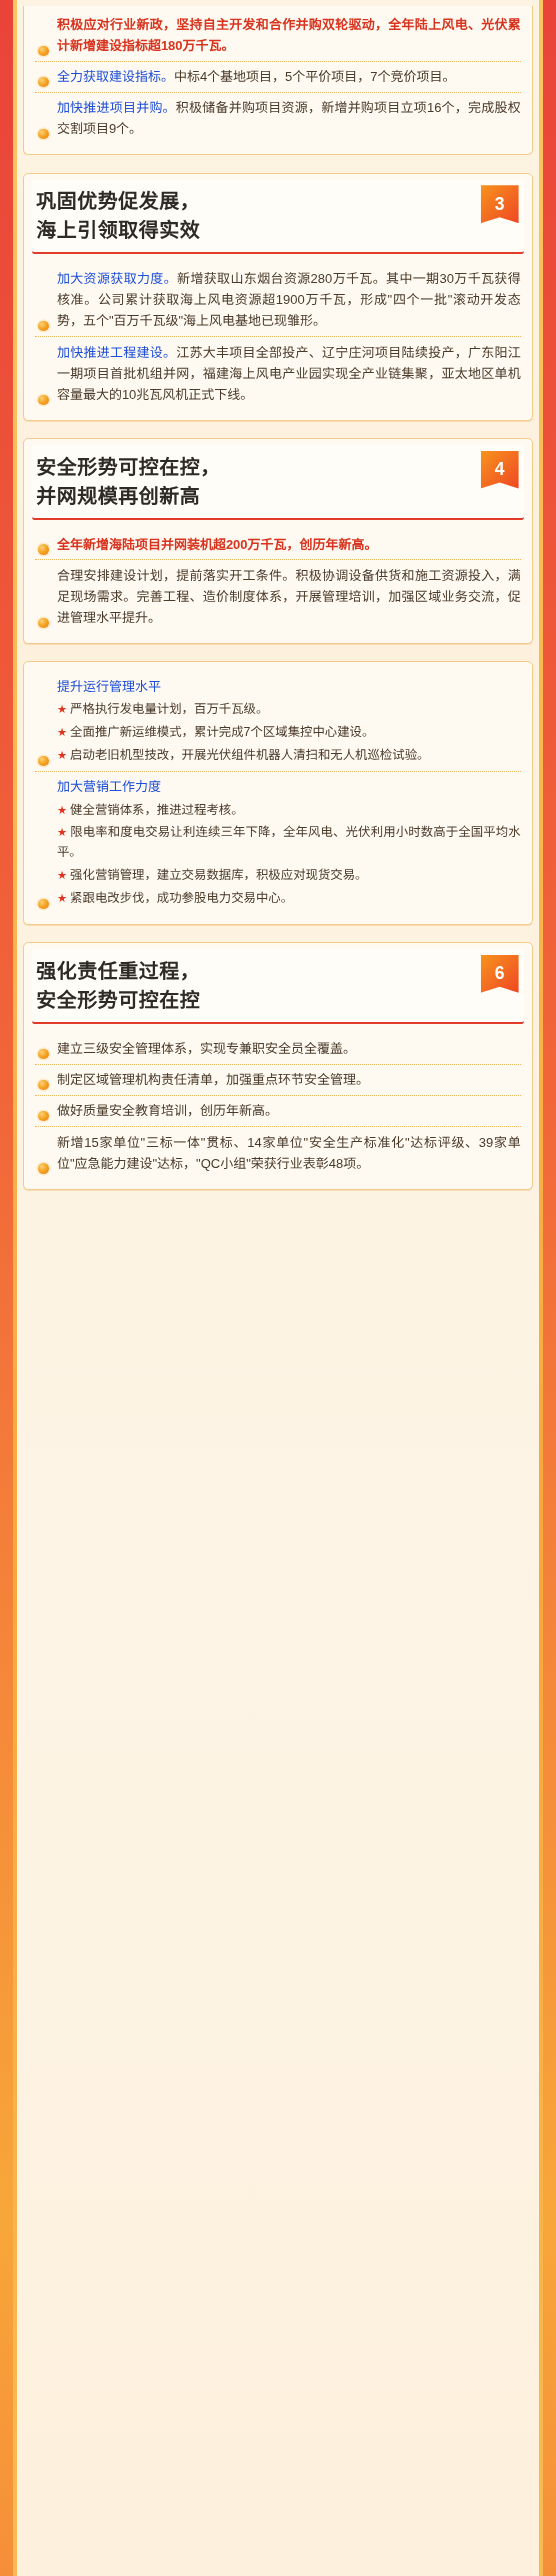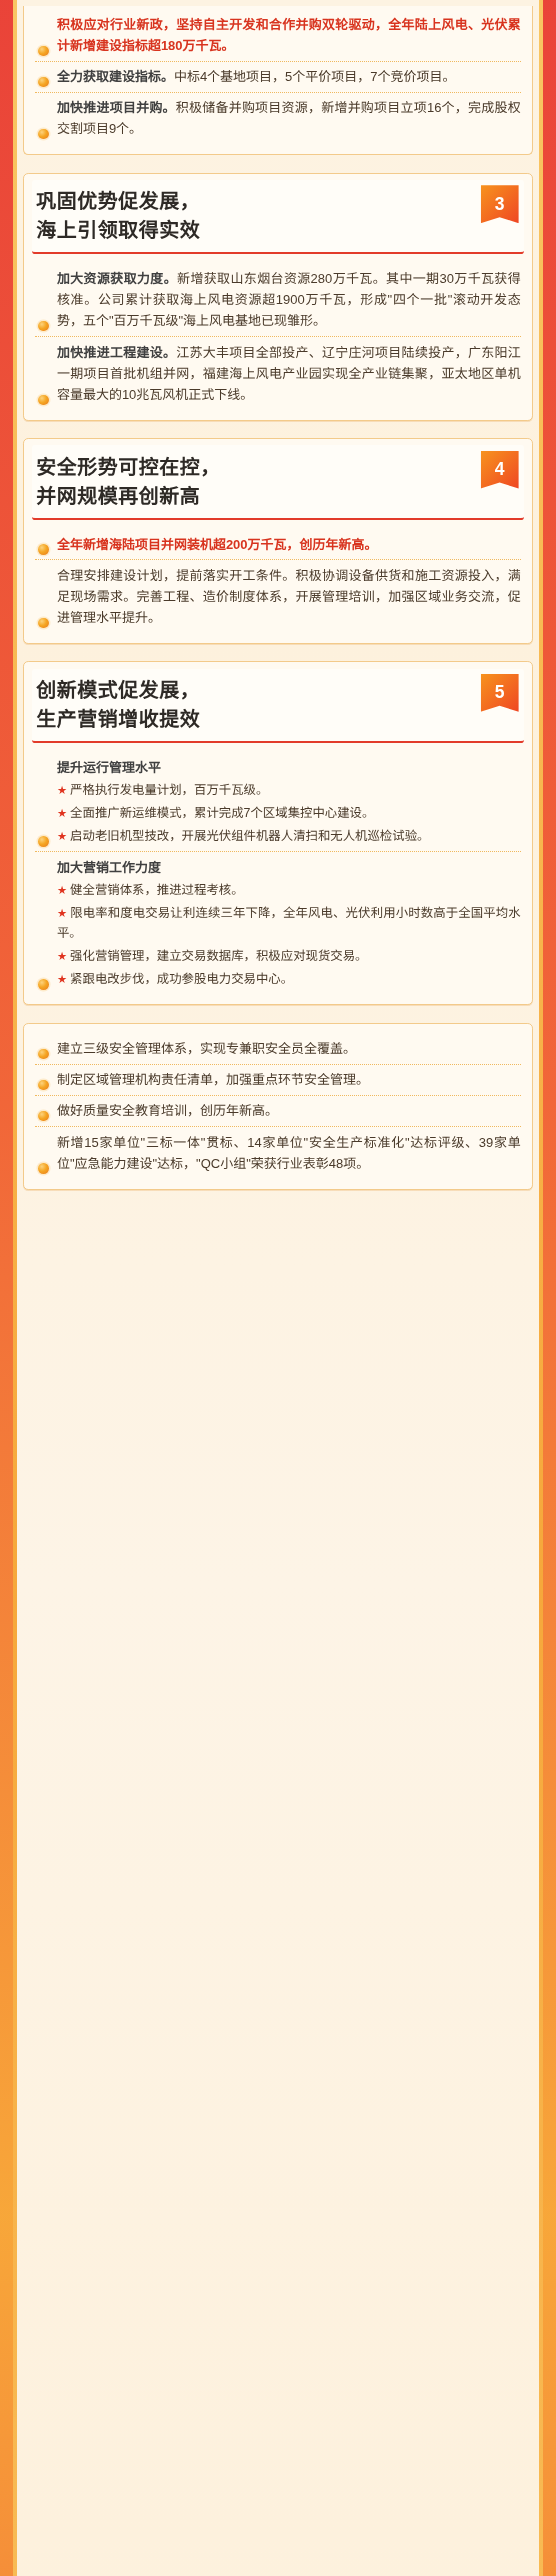--- a/index.html
+++ b/index.html
@@ -122,22 +122,22 @@
     box-shadow: 0 0 0 1.5px rgba(245,166,35,0.18);
   }
   .item-text {
     flex: 1 1 auto;
     font-size: 13px;
     line-height: 1.62;
     color: #4a3a2a;
     text-align: justify;
   }
   .item-text .lead {
-    color: #404040;
-    font-weight: bold;
+    color: #1d4ed8;
+    font-weight: normal;
   }
   .item-text.bold-all {
     color: #d8341f;
     font-weight: bold;
   }
 
   
   .sub {
     display: block;
     margin-top: 3.1px;
@@ -236,25 +236,20 @@
           <span class="dot"></span>
           <div class="item-text">
             <span>合理安排建设计划，</span><span>提前落实开工条件。积极协调设备供货和施工资源投入，满足现场需求。完善工程、造价制度体系，开展管理培训，加强区域业务交流，促进管理水平提升。</span>
           </div>
         </div>
       </div>
     </div>
 
     <div class="section">
       <div class="section-body">
-        <div class="sec-head">
-          <div class="line">创新模式促发展，</div>
-          <div class="line">生产营销增收提效</div>
-          <div class="badge">5</div>
-        </div>
 
         <div class="item">
           <span class="dot"></span>
           <div class="item-text">
             <span class="lead">提升运行管理水平</span>
             <span class="sub"><span class="star">★</span><span>严格执行发电量计划，百万千瓦级。</span></span>
             <span class="sub"><span class="star">★</span><span>全面推广新运维模式，累计完成7个区域集控中心建设。</span></span>
             <span class="sub"><span class="star">★</span><span>启动老旧机型技改，开展光伏组件机器人清扫和无人机巡检试验。</span></span>
           </div>
         </div>
@@ -267,20 +262,25 @@
             <span class="sub"><span class="star">★</span><span>限电率和度电交易让利连续三年下降，全年风电、光伏利用小时数高于全国平均水平。</span></span>
             <span class="sub"><span class="star">★</span><span>强化营销管理，建立交易数据库，积极应对现货交易。</span></span>
             <span class="sub"><span class="star">★</span><span>紧跟电改步伐，成功参股电力交易中心。</span></span>
           </div>
         </div>
       </div>
     </div>
 
     <div class="section">
       <div class="section-body">
+        <div class="sec-head">
+          <div class="line">强化责任重过程，</div>
+          <div class="line">安全形势可控在控</div>
+          <div class="badge">6</div>
+        </div>
 
         <div class="item">
           <span class="dot"></span>
           <div class="item-text">建立三级安全管理体系，实现专兼职安全员全覆盖。</div>
         </div>
 
         <div class="item">
           <span class="dot"></span>
           <div class="item-text">制定区域管理机构责任清单，加强重点环节安全管理。</div>
         </div>

